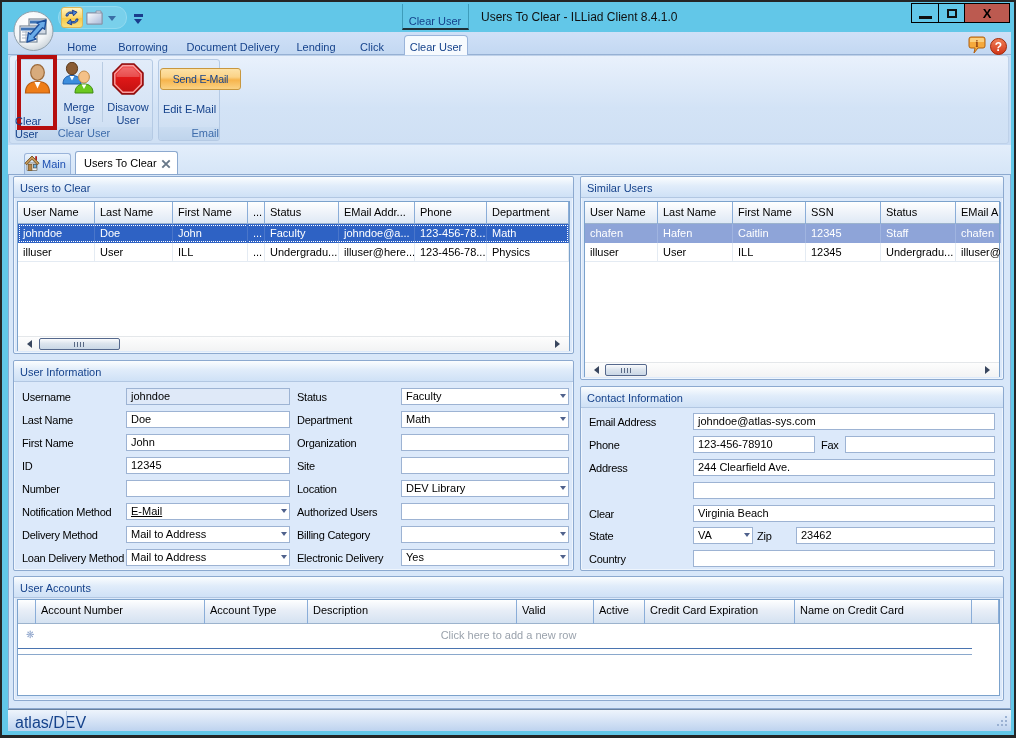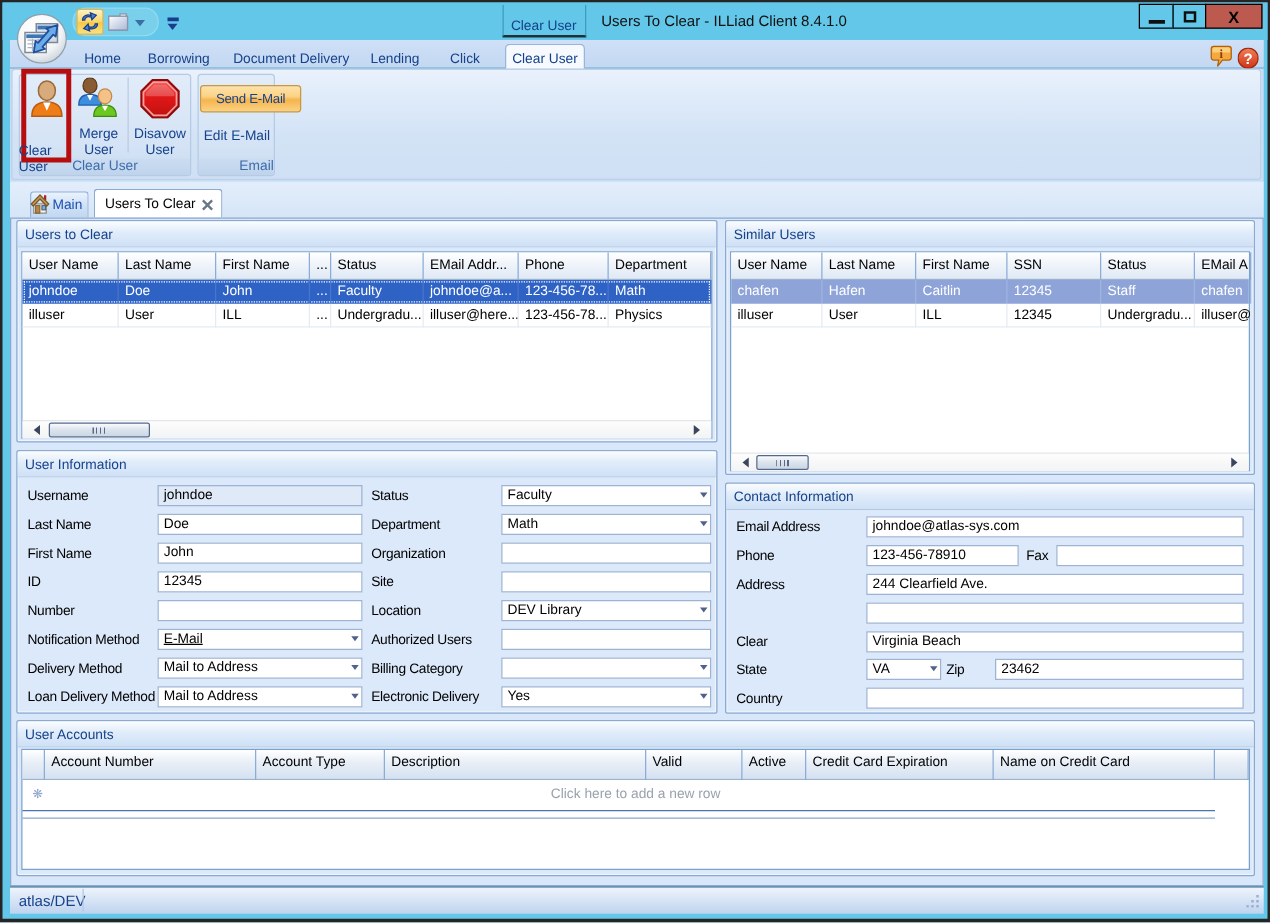--- a/index.html
+++ b/index.html
@@ -331,21 +331,21 @@
       </div>
       <div class="abs" style="left:16px;top:622px;width:981px;height:23px">
         <div style="position:absolute;left:8px;top:5px;font-size:10px;color:#90a6cc">❋</div>
         <div style="position:absolute;left:0;right:0;top:5px;text-align:center;font-size:11px;color:#9aa2ac">Click here to add a new row</div>
       </div>
       <div class="abs" style="left:16px;top:646px;width:954px;height:1px;background:#4a74b0"></div>
       <div class="abs" style="left:16px;top:652px;width:954px;height:1px;background:#8aa8cc"></div>
     </div>
 
 <div class="abs" style="left:6px;top:707px;width:1003px;height:22px;background:linear-gradient(#eef4fc,#dbe7f7 40%,#bed3ef);border-top:1px solid #68809e"></div>
-<div class="abs" style="left:13px;top:712px;font-size:12px;color:#15428b">atlas/DEV</div>
+<div class="abs" style="left:13px;top:712px;font-size:16px;color:#15428b">atlas/DEV</div>
 <div class="abs" style="left:64px;top:709px;width:1px;height:18px;background:#b5c8e2"></div>
 <svg class="abs" style="left:995px;top:714px" width="12" height="13" viewBox="0 0 12 13">
  <g fill="#9ab1d2">
         <rect x="8" y="0" width="2" height="2"></rect>
         <rect x="8" y="4" width="2" height="2"></rect>
         <rect x="4" y="4" width="2" height="2"></rect>
         <rect x="8" y="8" width="2" height="2"></rect>
         <rect x="4" y="8" width="2" height="2"></rect>
         <rect x="0" y="8" width="2" height="2"></rect>
       </g>

